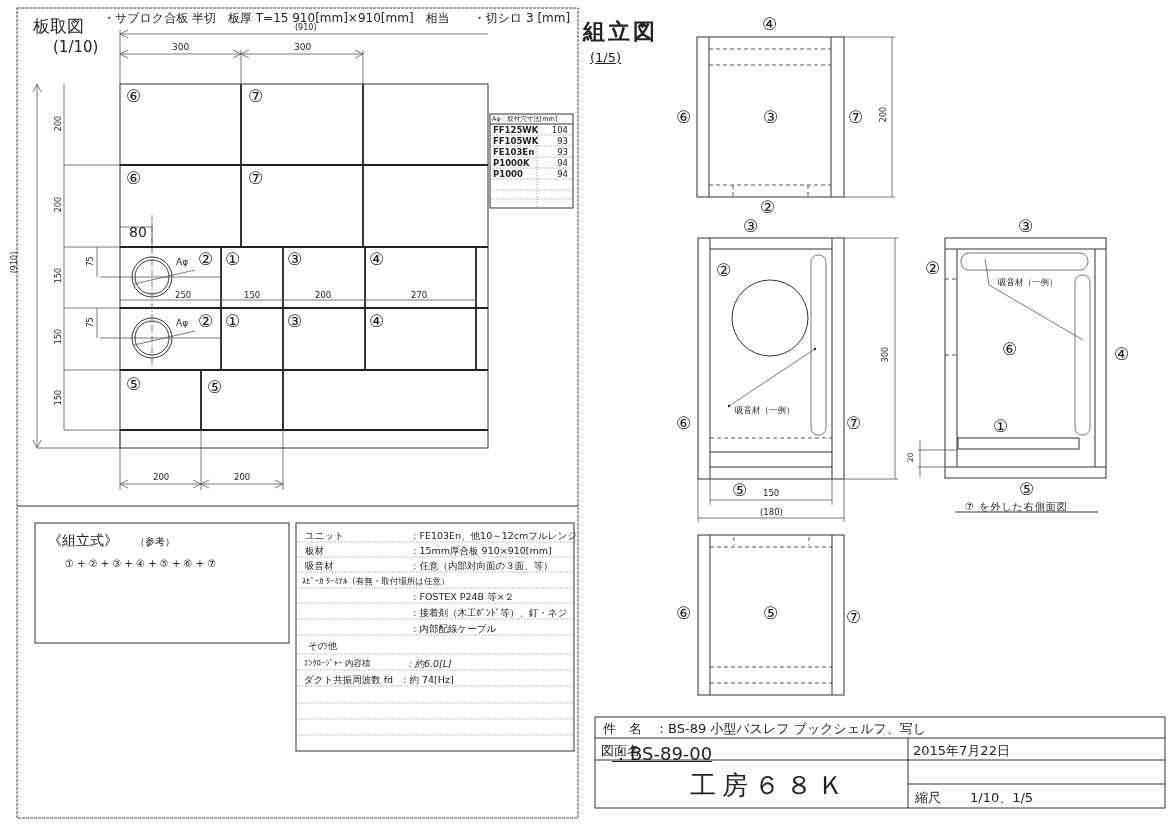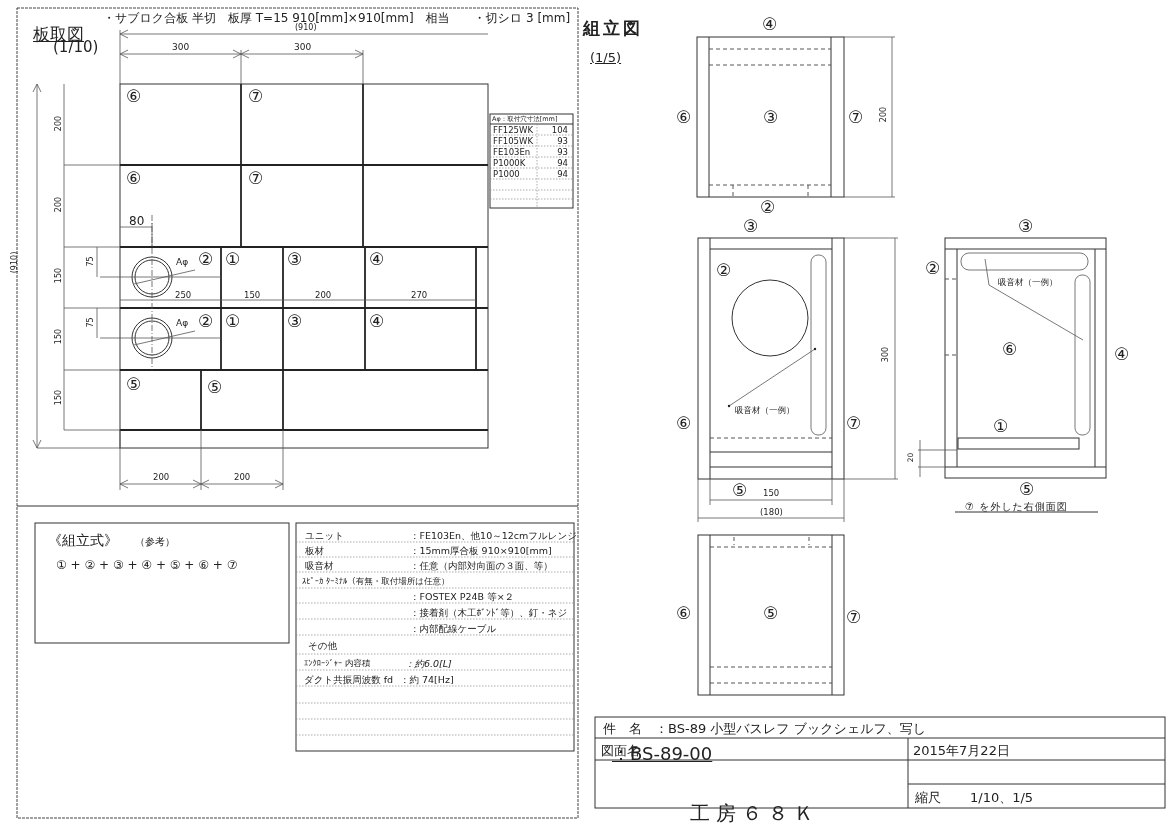--- a/index.html
+++ b/index.html
@@ -192,36 +192,36 @@
 
   <g>
     <rect x="595" y="717" width="570" height="91" class="ln" stroke-width="1.2"></rect>
     <line x1="595" y1="738" x2="1165" y2="738" class="ln"></line>
     <line x1="595" y1="760" x2="1165" y2="760" class="ln"></line>
     <line x1="908" y1="738" x2="908" y2="808" class="ln"></line>
     <line x1="908" y1="784" x2="1165" y2="784" class="ln"></line>
   </g>
 </svg>
 
-<div class="html-layer" style="left:33px;top:15px;font-size:17px;text-decoration:underline;margin-top:8px;">板取図</div>
+<div class="html-layer" style="left:33px;top:15px;font-size:17px;">板取図</div>
 <div class="html-layer" style="left:24px;top:38px;font-size:15px;margin-left:29px;">(1/10)</div>
 <div class="html-layer" style="left:103px;top:10px;font-size:12px;white-space:pre;">・サブロク合板 半切　板厚 T=15 910[mm]×910[mm]　相当　　・切シロ 3 [mm]</div>
 <div class="html-layer" style="left:295px;top:23px;font-size:8px;">(910)</div>
 <div class="html-layer" style="left:172px;top:42px;font-size:9px;">300</div>
 <div class="html-layer" style="left:294px;top:42px;font-size:9px;">300</div>
 
 <div class="html-layer" style="left:4px;top:258px;font-size:8px;transform:rotate(-90deg);">(910)</div>
 <div class="html-layer" style="left:51px;top:119px;font-size:8px;transform:rotate(-90deg);">200</div>
 <div class="html-layer" style="left:51px;top:200px;font-size:8px;transform:rotate(-90deg);">200</div>
 <div class="html-layer" style="left:51px;top:271px;font-size:8px;transform:rotate(-90deg);">150</div>
 <div class="html-layer" style="left:51px;top:332px;font-size:8px;transform:rotate(-90deg);">150</div>
 <div class="html-layer" style="left:51px;top:393px;font-size:8px;transform:rotate(-90deg);">150</div>
 <div class="html-layer" style="left:85px;top:257px;font-size:8px;transform:rotate(-90deg);">75</div>
 <div class="html-layer" style="left:85px;top:318px;font-size:8px;transform:rotate(-90deg);">75</div>
-<div class="html-layer" style="left:129px;top:214px;font-size:12px;">80</div>
+<div class="html-layer" style="left:129px;top:224px;font-size:14px;">80</div>
 
 <div class="html-layer" style="left:126px;top:86px;font-size:17px;">⑥</div>
 <div class="html-layer" style="left:248px;top:86px;font-size:17px;">⑦</div>
 <div class="html-layer" style="left:126px;top:168px;font-size:17px;">⑥</div>
 <div class="html-layer" style="left:248px;top:168px;font-size:17px;">⑦</div>
 <div class="html-layer" style="left:198px;top:249px;font-size:17px;">②</div>
 <div class="html-layer" style="left:225px;top:249px;font-size:17px;">①</div>
 <div class="html-layer" style="left:287px;top:249px;font-size:17px;">③</div>
 <div class="html-layer" style="left:369px;top:249px;font-size:17px;">④</div>
 <div class="html-layer" style="left:198px;top:311px;font-size:17px;">②</div>
@@ -235,56 +235,56 @@
 
 <div class="html-layer" style="left:175px;top:290px;font-size:8.5px;">250</div>
 <div class="html-layer" style="left:244px;top:290px;font-size:8.5px;">150</div>
 <div class="html-layer" style="left:315px;top:290px;font-size:8.5px;">200</div>
 <div class="html-layer" style="left:411px;top:290px;font-size:8.5px;">270</div>
 
 <div class="html-layer" style="left:153px;top:472px;font-size:8.5px;">200</div>
 <div class="html-layer" style="left:234px;top:472px;font-size:8.5px;">200</div>
 
 <div class="html-layer" style="left:492px;top:115px;font-size:6.5px;">Aφ：取付穴寸法[mm]</div>
-<div class="html-layer" style="left:493px;top:125px;font-size:8.5px;line-height:11px;">
+<div class="html-layer" style="left:493px;top:125px;font-size:8.5px;line-height:11px;font-weight:bold;">
   <div>FF125WK</div>
   <div>FF105WK</div>
   <div>FE103En</div>
   <div>P1000K</div>
   <div>P1000</div>
 </div>
 <div class="html-layer" style="left:546px;top:125px;font-size:8.5px;line-height:11px;text-align:right;width:22px;">
   <div>104</div>
   <div>93</div>
   <div>93</div>
   <div>94</div>
   <div>94</div>
 </div>
 
 <div class="html-layer" style="left:48px;top:532px;font-size:14px;font-weight:normal;">《組立式》</div>
 <div class="html-layer" style="left:135px;top:535px;font-size:10px;">（参考）</div>
-<div class="html-layer" style="left:56px;top:558px;font-size:12px;white-space:pre;">① + ② + ③ + ④ + ⑤ + ⑥ + ⑦</div>
+<div class="html-layer" style="left:65px;top:558px;font-size:10px;white-space:pre;">① + ② + ③ + ④ + ⑤ + ⑥ + ⑦</div>
 
 <div class="spec-row" style="left:305px;top:530px;">ユニット</div>
 <div class="spec-row" style="left:410px;top:530px;">：FE103En、他10～12cmフルレンジ</div>
 <div class="spec-row" style="left:305px;top:545px;">板材</div>
 <div class="spec-row" style="left:410px;top:545px;">：15mm厚合板 910×910[mm]</div>
 <div class="spec-row" style="left:305px;top:560px;">吸音材</div>
 <div class="spec-row" style="left:410px;top:560px;">：任意（内部対向面の３面、等）</div>
 <div class="spec-row" style="left:302px;top:576px;font-size:8.5px;">ｽﾋﾟｰｶ ﾀｰﾐﾅﾙ（有無・取付場所は任意）</div>
 <div class="spec-row" style="left:410px;top:591px;">：FOSTEX P24B 等×２</div>
 <div class="spec-row" style="left:308px;top:640px;">その他</div>
 <div class="spec-row" style="left:410px;top:607px;">：接着剤（木工ﾎﾞﾝﾄﾞ等）、釘・ネジ</div>
 <div class="spec-row" style="left:410px;top:623px;">：内部配線ケーブル</div>
 <div class="spec-row" style="left:304px;top:658px;font-size:8.5px;">ｴﾝｸﾛｰｼﾞｬｰ 内容積</div>
 <div class="spec-row" style="left:405px;top:658px;font-style:italic;">：約6.0[L]</div>
 <div class="spec-row" style="left:304px;top:674px;">ダクト共振周波数 fd</div>
 <div class="spec-row" style="left:400px;top:674px;">：約 74[Hz]</div>
 
-<div class="html-layer" style="left:583px;top:17px;font-size:17px;font-weight:bold;letter-spacing:3px;">組立図</div>
+<div class="html-layer" style="left:583px;top:17px;font-size:22px;font-weight:bold;letter-spacing:3px;">組立図</div>
 <div class="html-layer" style="left:590px;top:50px;font-size:13px;text-decoration:underline;">(1/5)</div>
 
 <div class="html-layer" style="left:762px;top:14px;font-size:17px;">④</div>
 <div class="html-layer" style="left:676px;top:107px;font-size:17px;">⑥</div>
 <div class="html-layer" style="left:763px;top:107px;font-size:17px;">③</div>
 <div class="html-layer" style="left:848px;top:107px;font-size:17px;">⑦</div>
 <div class="html-layer" style="left:760px;top:197px;font-size:17px;">②</div>
 <div class="html-layer" style="left:876px;top:110px;font-size:8px;transform:rotate(-90deg);">200</div>
 
 <div class="html-layer" style="left:743px;top:216px;font-size:17px;">③</div>
@@ -309,15 +309,15 @@
 
 <div class="html-layer" style="left:676px;top:603px;font-size:17px;">⑥</div>
 <div class="html-layer" style="left:763px;top:603px;font-size:17px;">⑤</div>
 <div class="html-layer" style="left:846px;top:607px;font-size:17px;">⑦</div>
 
 <div class="title-cell" style="left:603px;top:720px;font-size:13px;">件　名</div>
 <div class="title-cell" style="left:655px;top:720px;font-size:13px;">：BS-89 小型バスレフ ブックシェルフ、写し</div>
 <div class="title-cell" style="left:601px;top:742px;font-size:13px;">図面名</div>
 <div class="title-cell" style="left:612px;top:742px;font-size:18px;text-decoration:underline;">：BS-89-00</div>
 <div class="title-cell" style="left:913px;top:742px;font-size:13px;">2015年7月22日</div>
-<div class="title-cell" style="left:690px;top:768px;font-size:20px;letter-spacing:6px;margin-top:32px;">工房６８Ｋ</div>
+<div class="title-cell" style="left:690px;top:768px;font-size:26px;letter-spacing:6px;">工房６８Ｋ</div>
 <div class="title-cell" style="left:915px;top:789px;font-size:13px;">縮尺</div>
 <div class="title-cell" style="left:970px;top:789px;font-size:13px;">1/10、1/5</div>
 
 </body></html>

